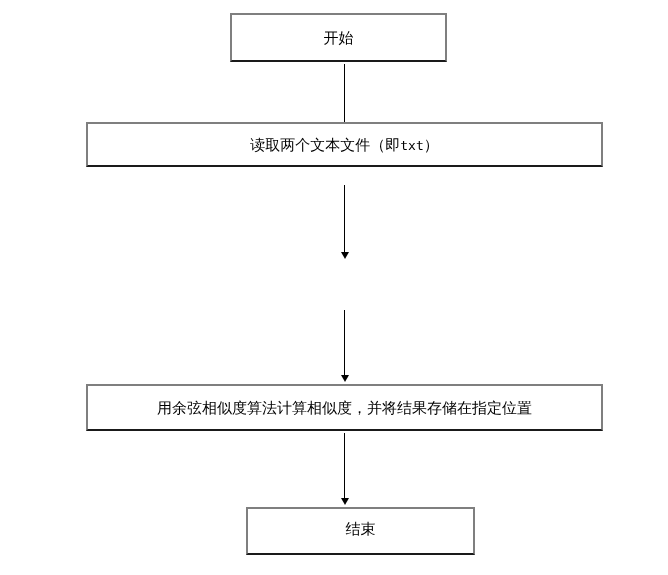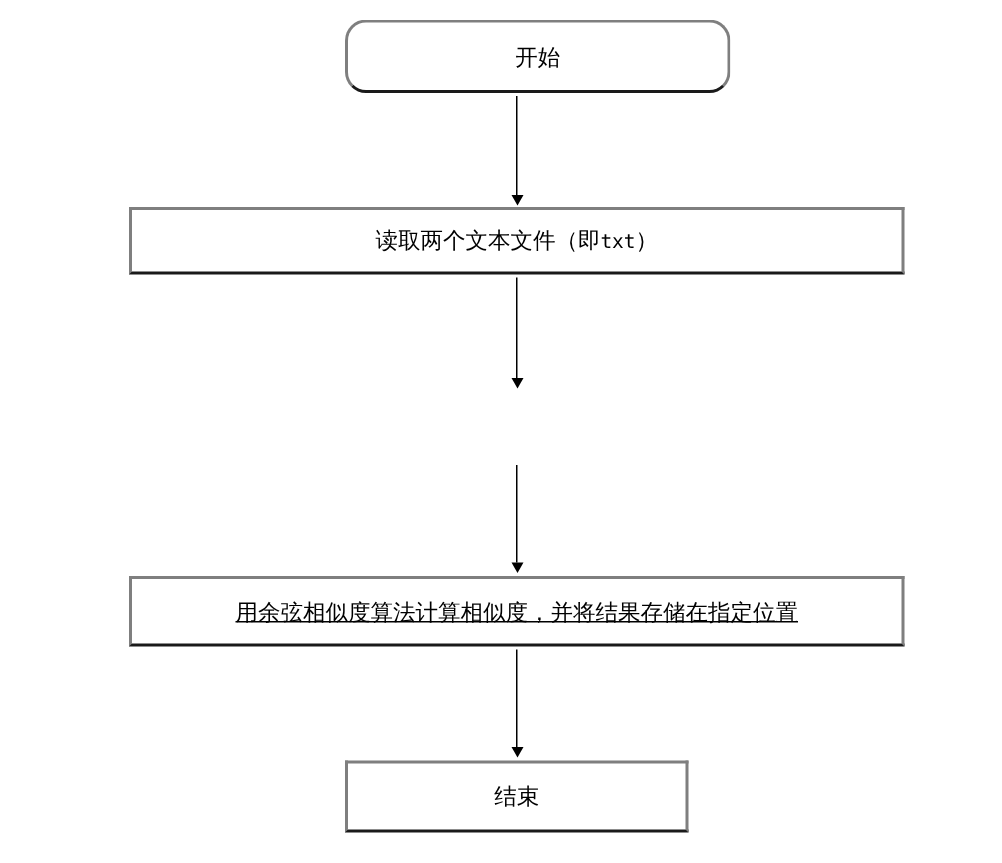--- a/index.html
+++ b/index.html
@@ -23,25 +23,25 @@
     border: 2px solid #7f7f7f;
     border-bottom-color: #1a1a1a;
     display: flex;
     align-items: center;
     justify-content: center;
     text-align: center;
     font-size: 15px;
     line-height: 1.2;
     white-space: nowrap;
   }
-  .n-start  { left: 230px; top: 13px;  width: 257px; height: 49px; border-radius: 14px; }
-  .n-read   { left: 86px;  top: 138px; width: 517px; height: 45px; }
+  .n-start  { left: 230px; top: 13px;  width: 217px; height: 49px; }
+  .n-read   { left: 86px;  top: 122px; width: 517px; height: 45px; }
   .n-check  { left: 86px;  top: 261px; width: 517px; height: 47px; }
-  .n-cosine { left: 86px;  top: 384px; width: 517px; height: 47px; text-decoration: underline; }
-  .n-end    { left: 230px; top: 507px; width: 229px; height: 48px; }
+  .n-cosine { left: 86px;  top: 384px; width: 517px; height: 47px; }
+  .n-end    { left: 246px; top: 507px; width: 229px; height: 48px; font-family: Liberation Mono, monospace; }
   .code {
     font-family: "DejaVu Sans Mono", monospace;
     font-size: 13px;
   }
   .arrow {
     position: absolute;
     left: 340px;
     width: 9px;
     display: flex;
     flex-direction: column;

